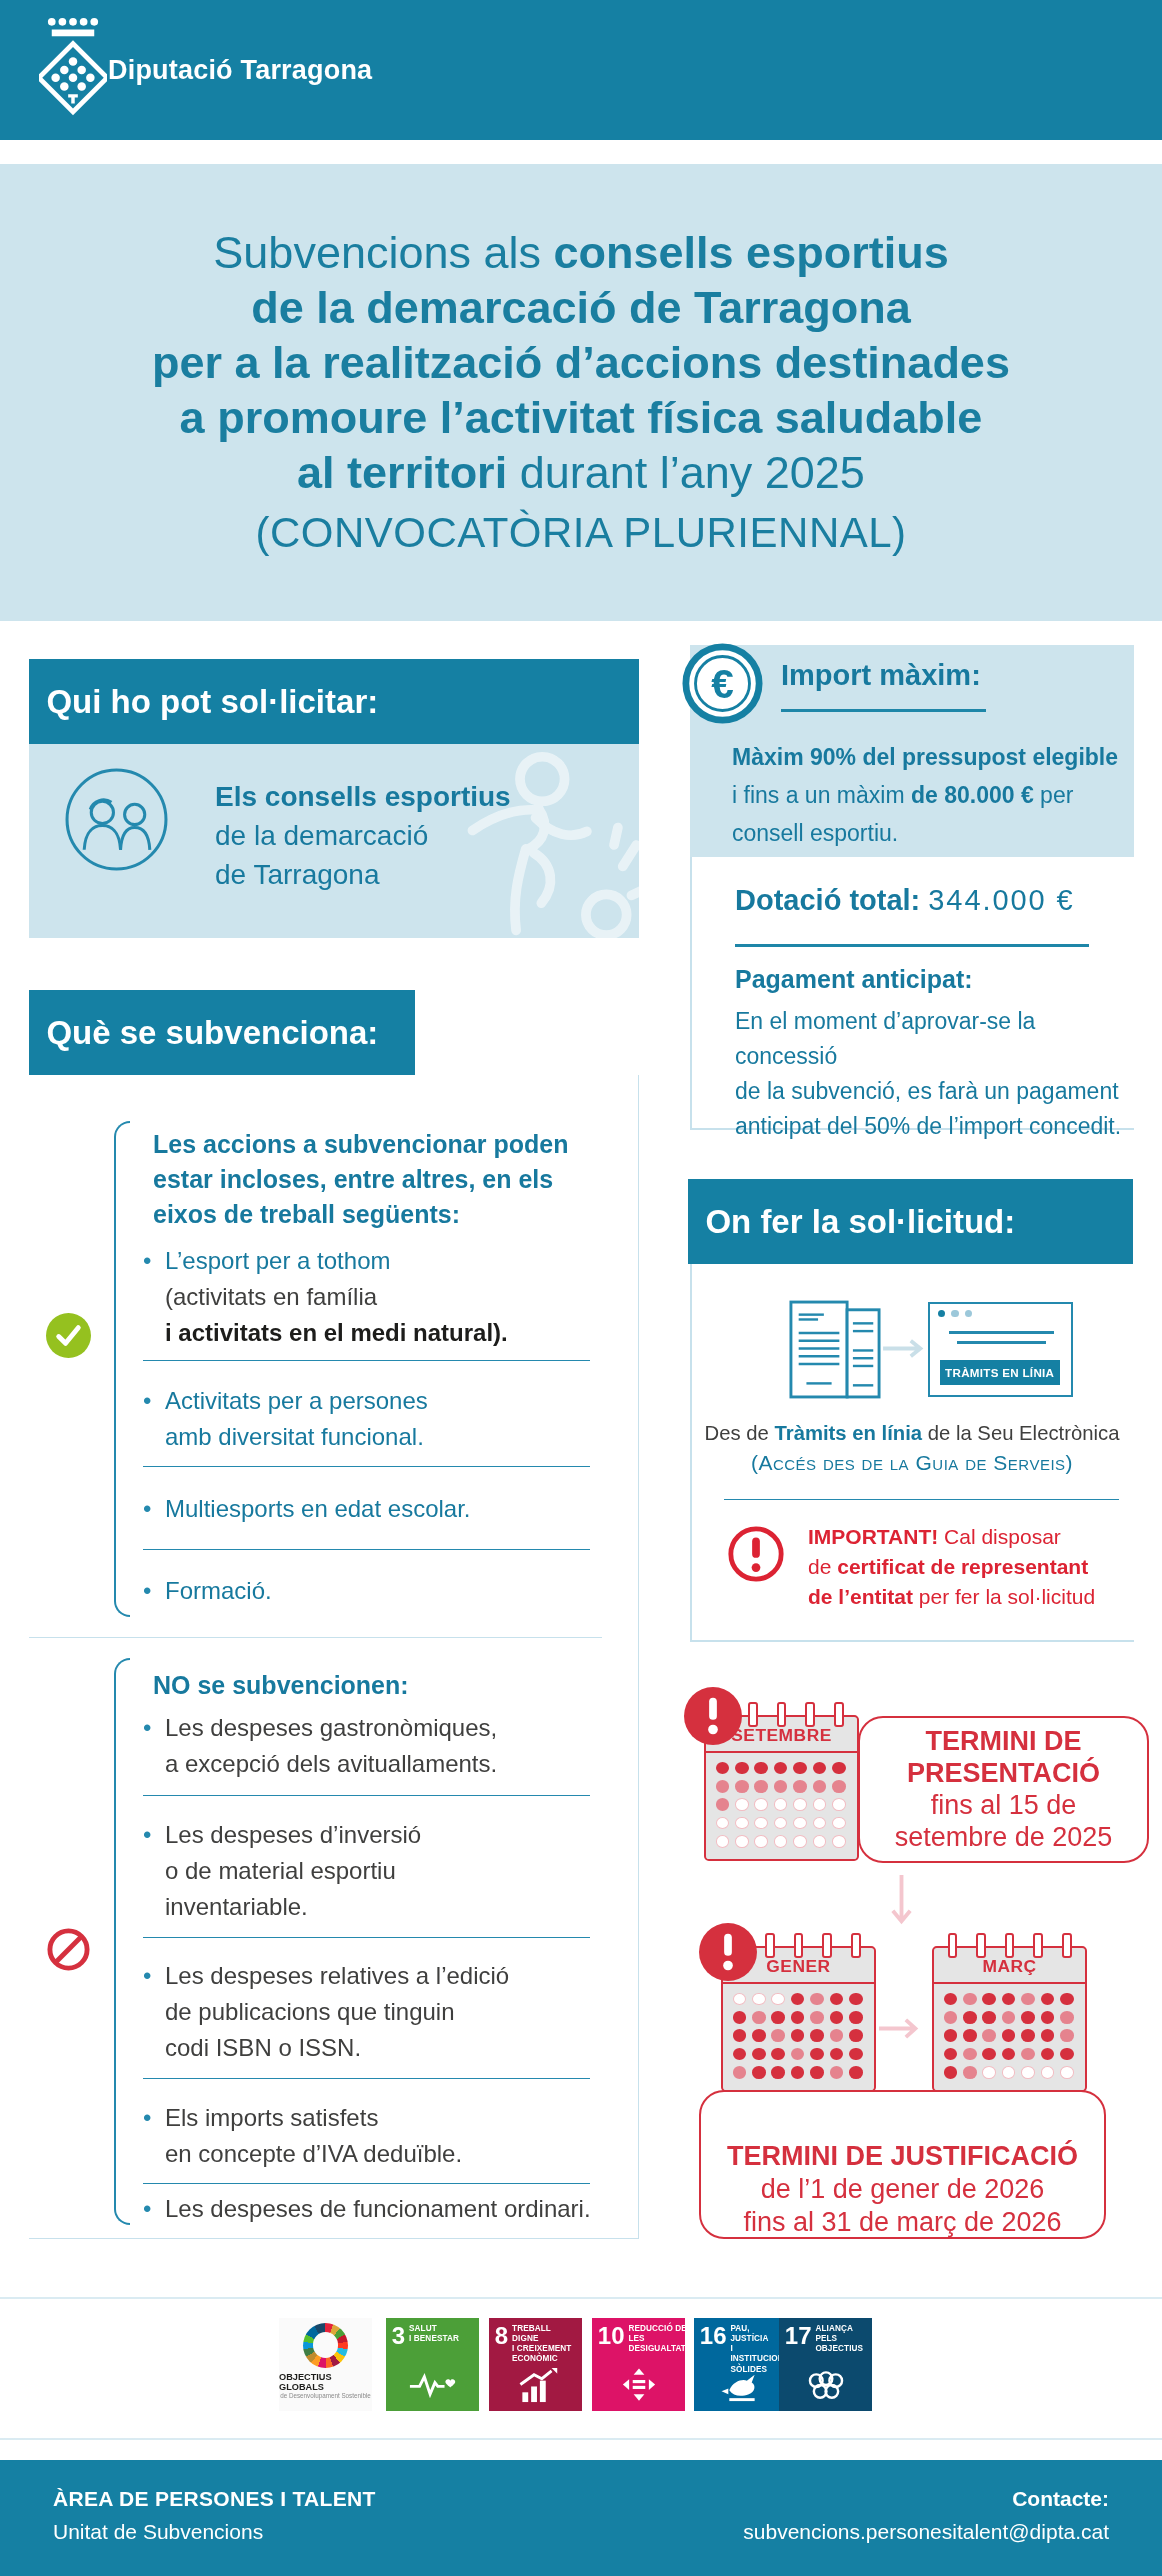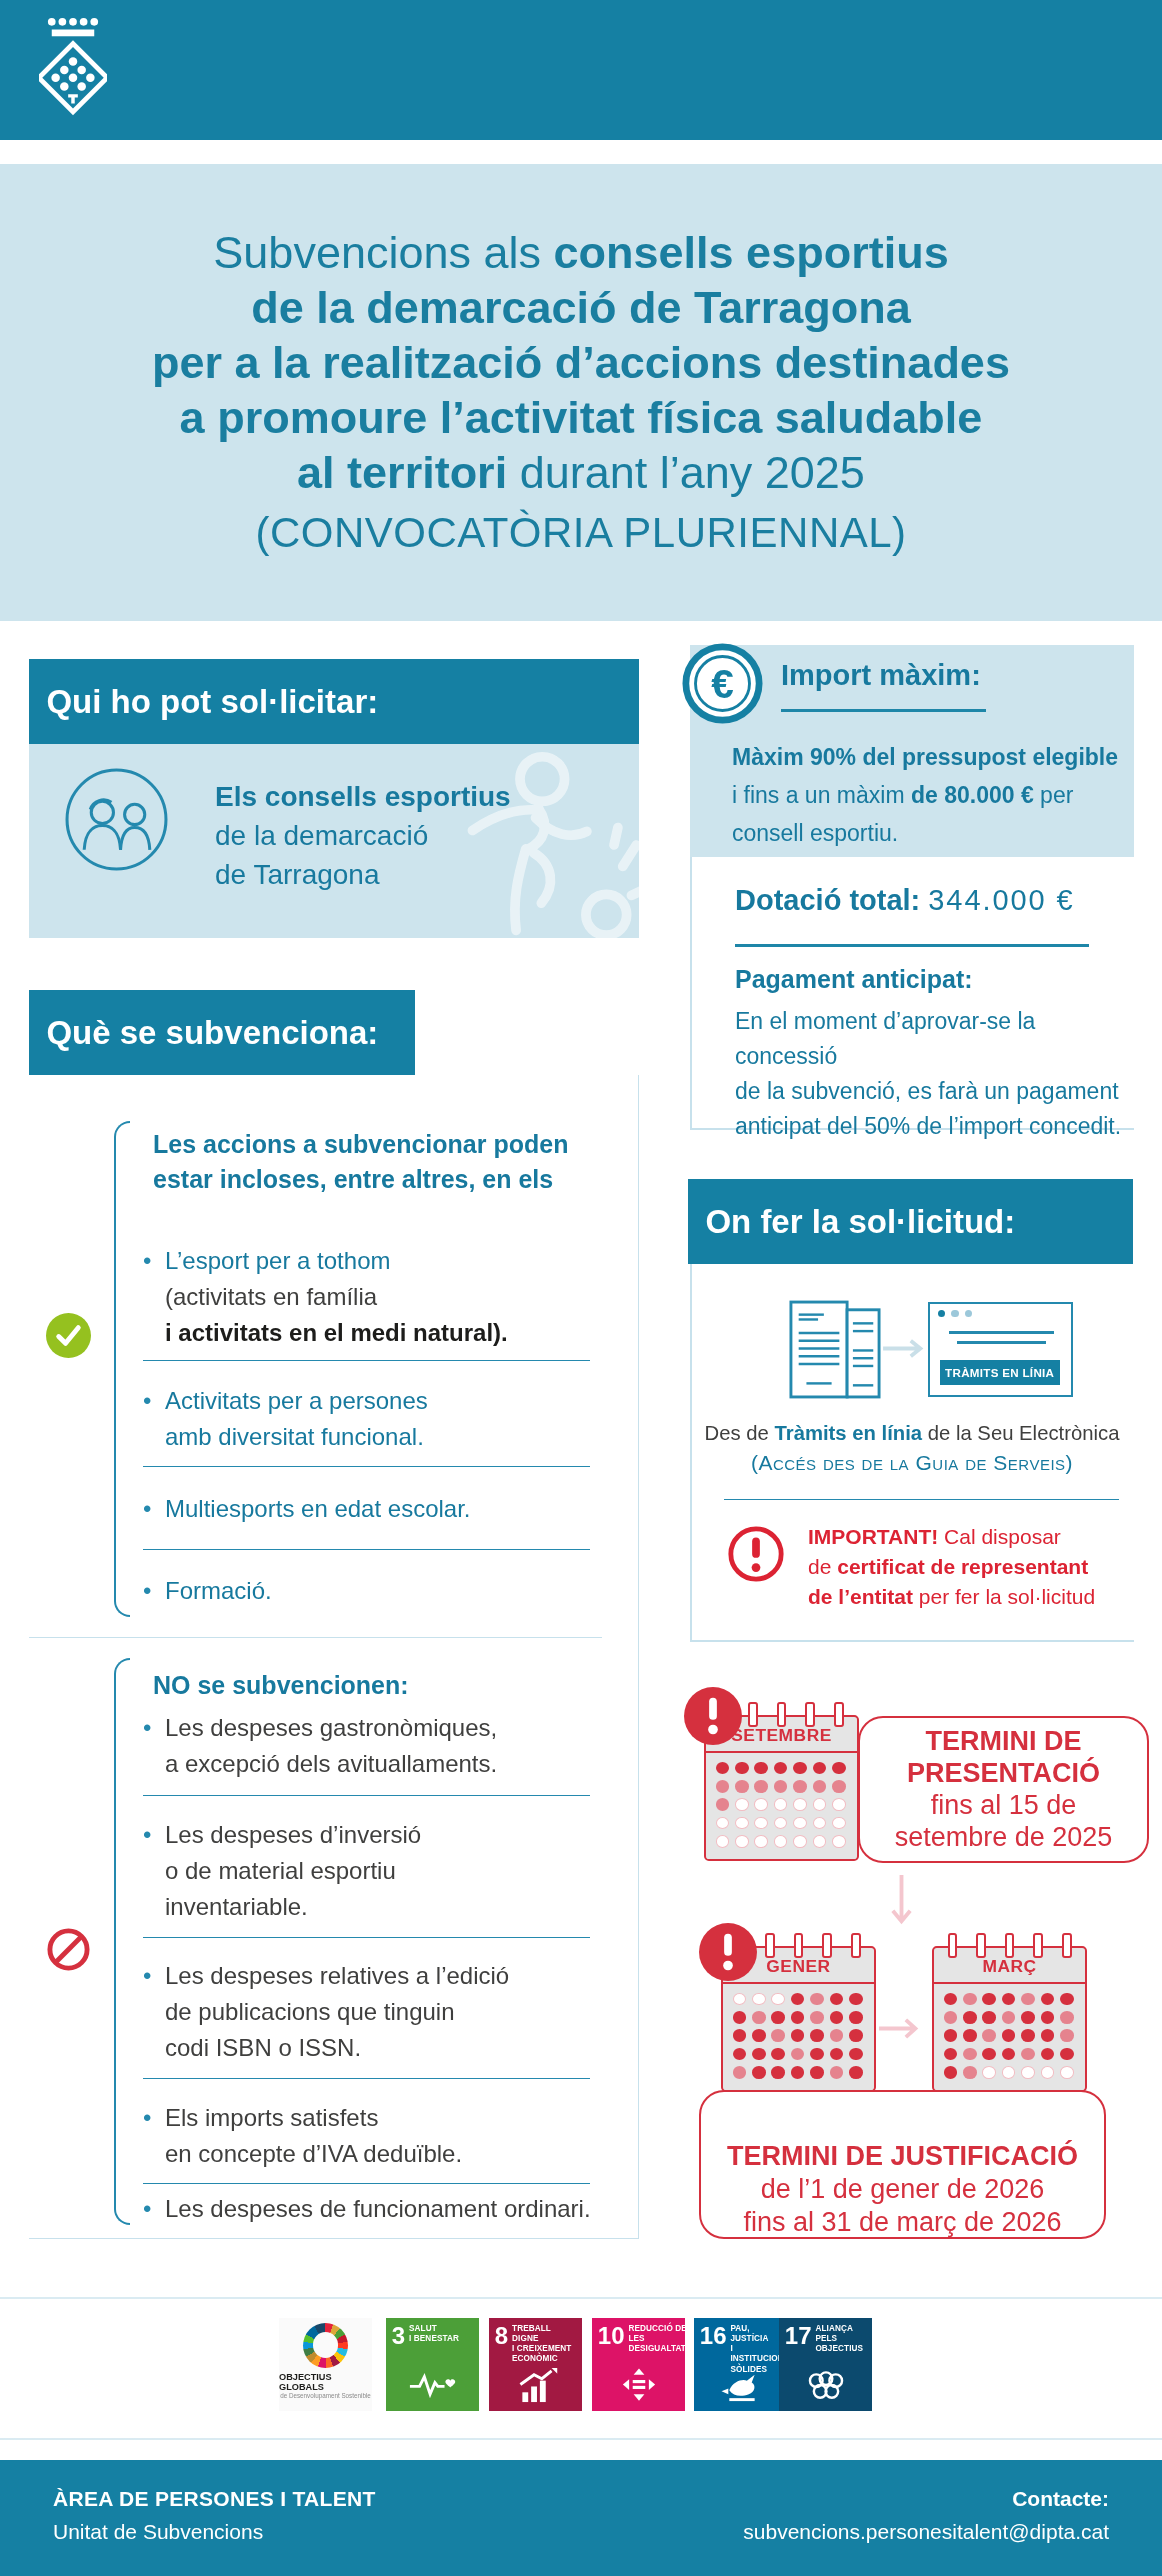--- a/index.html
+++ b/index.html
@@ -134,20 +134,21 @@
       <circle cx="35" cy="47" r="4.4" fill="#fff"></circle>
       <circle cx="26" cy="56" r="4.4" fill="#fff"></circle>
         <circle cx="44" cy="56" r="4.4" fill="#fff"></circle>
       <circle cx="17" cy="64" r="4.4" fill="#fff"></circle>
         <circle cx="35" cy="64" r="4.4" fill="#fff"></circle>
         <circle cx="53" cy="64" r="4.4" fill="#fff"></circle>
       <circle cx="26" cy="73" r="4.4" fill="#fff"></circle>
         <circle cx="44" cy="73" r="4.4" fill="#fff"></circle>
       <path d="M30,81 h10 v3.5 h-3.2 v6 h-3.6 v-6 h-3.2 z" fill="#fff"></path>
     </svg>
+    <div class="abs org">Diputació Tarragona</div>
   </div>
 
   <div class="abs band">
     <div><span>Subvencions als </span><b>consells esportius</b></div>
     <div><b>de la demarcació de Tarragona</b></div>
     <div><b>per a la realització d’accions destinades</b></div>
     <div><b>a promoure l’activitat física saludable</b></div>
     <div><b>al territori</b><span> durant l’any 2025</span></div>
     <div class="last">(CONVOCATÒRIA PLURIENNAL)</div>
   </div>
@@ -185,20 +186,21 @@
   </div>
 
   <div class="abs secbar" style="left:29px;top:990px;width:386px;height:85px">Què se subvenciona:</div>
 
   <div class="abs bigbox"></div>
 
   <div class="abs bracket" style="left:114px;top:1121px;height:496px"></div>
   <div class="abs" style="left:153px;top:1127px">
     <span class="introline">Les accions a subvencionar poden</span>
     <span class="introline">estar incloses, entre altres, en els</span>
+    <span class="introline">eixos de treball següents:</span>
   </div>
 
   <div class="abs bullet" style="left:143px;top:1243px">
     <span class="bdot">•</span>
     <span class="blines">
       <span class="bl tl">L’esport per a tothom</span>
       <span class="bl tg">(activitats en família</span>
       <span class="bl td">i activitats en el medi natural).</span>
     </span>
   </div>

